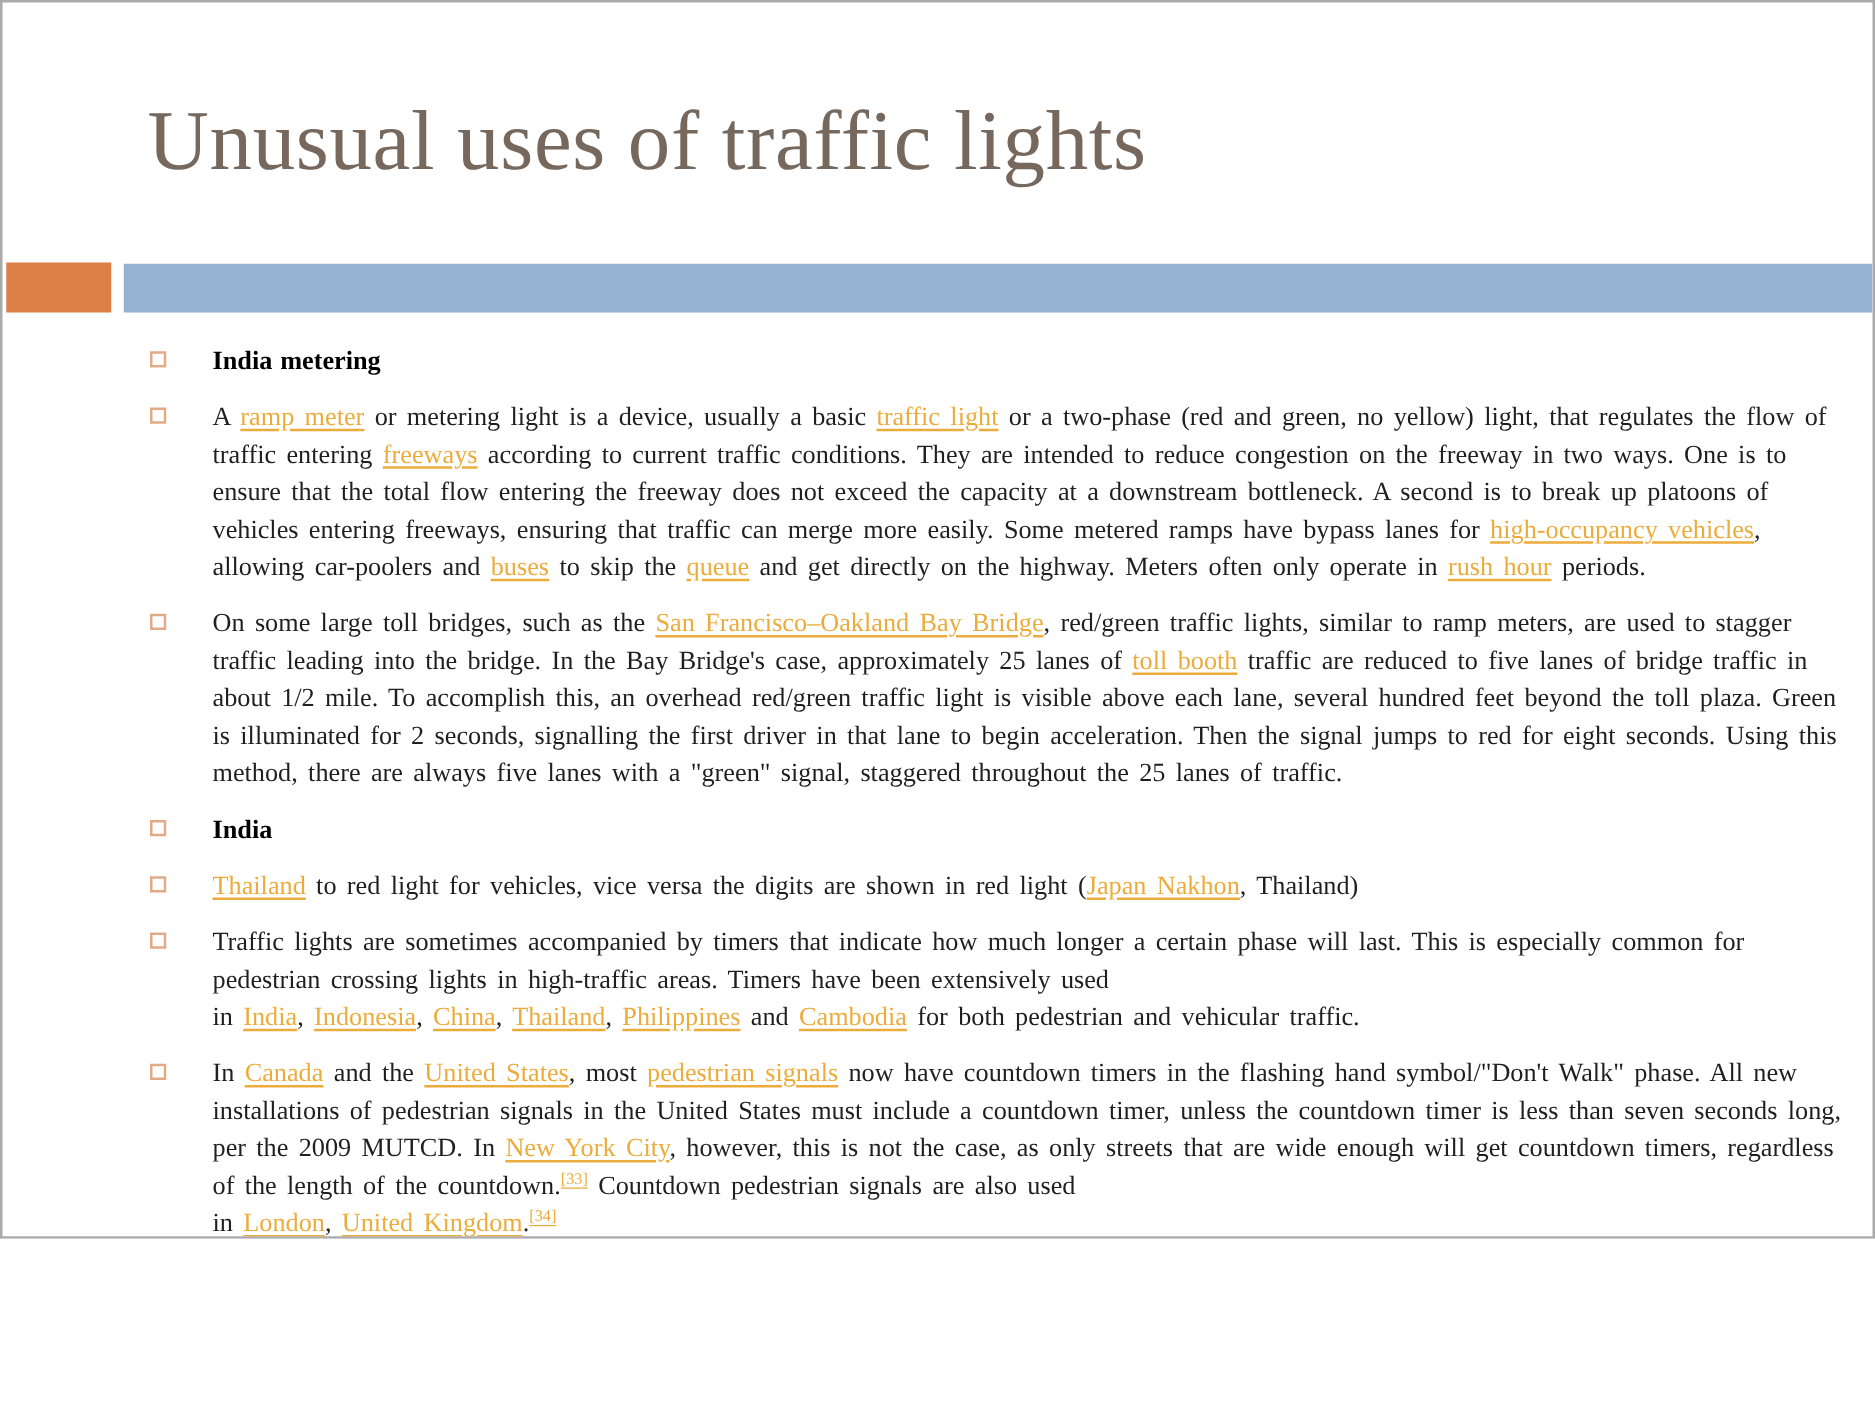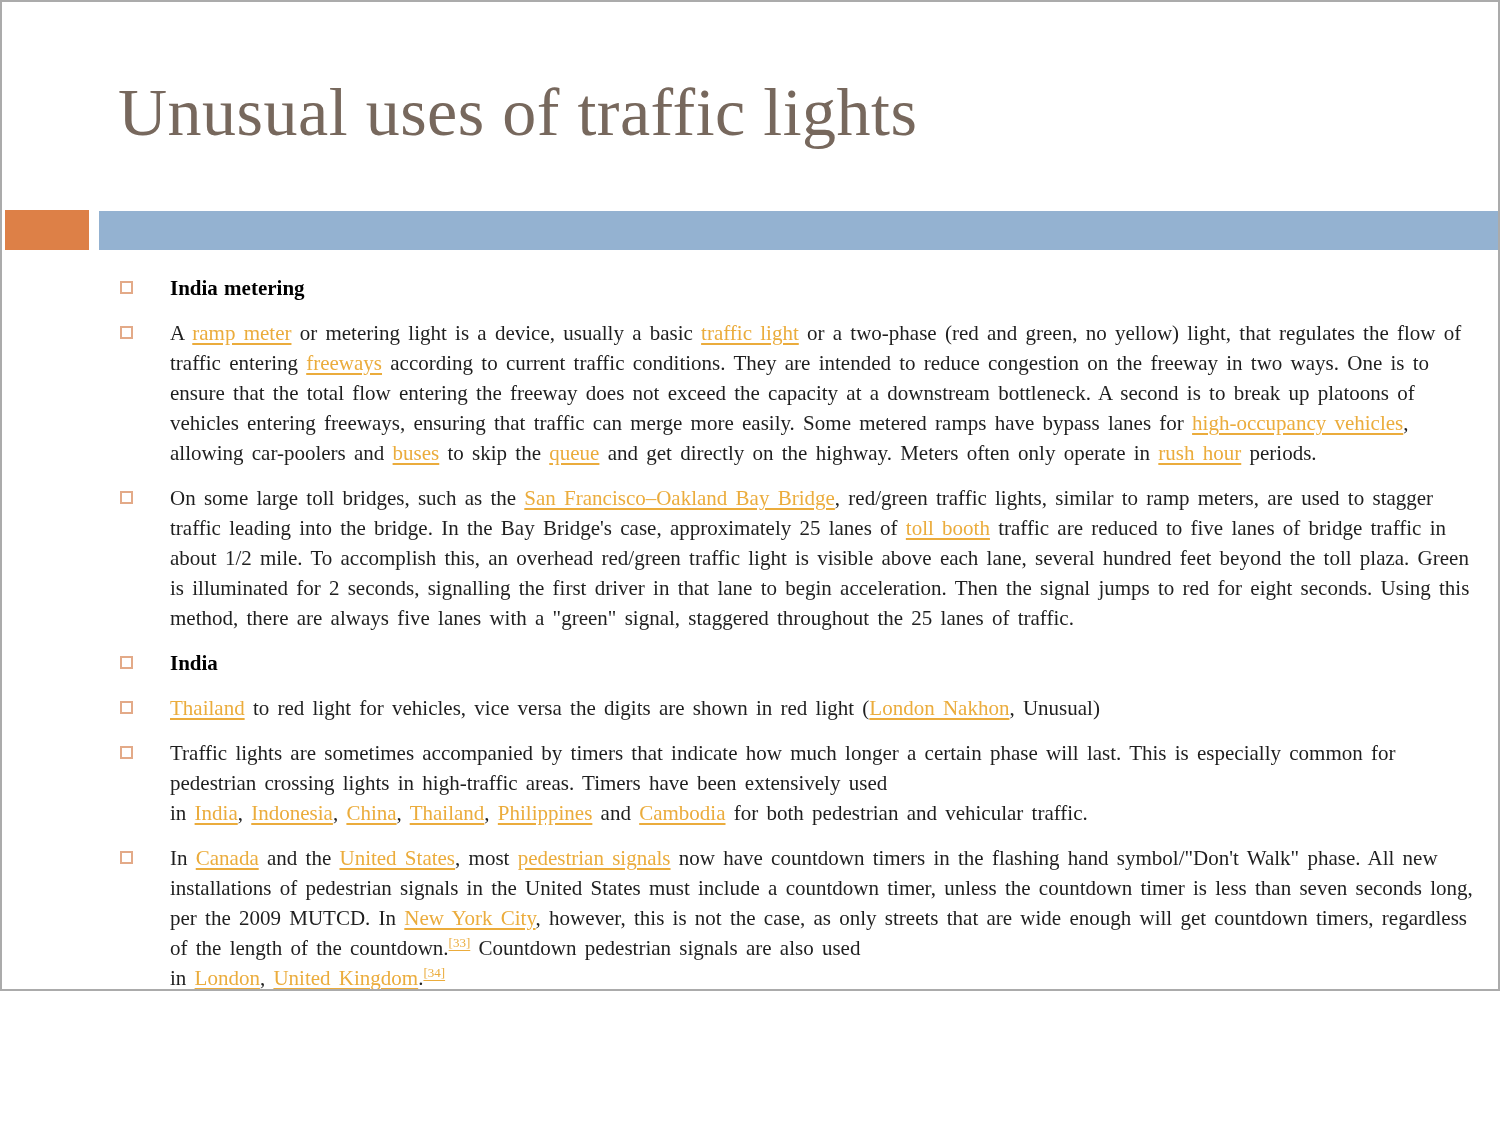--- a/index.html
+++ b/index.html
@@ -90,21 +90,21 @@
       <li>
         <span class="bullet-square"></span>
         <div class="runs"><span>On some large toll bridges, such as the </span><a class="link">San Francisco–Oakland Bay Bridge</a><span>, red/green traffic lights, similar to ramp meters, are used to stagger traffic leading into the bridge. In the Bay Bridge's case, approximately 25 lanes of </span><a class="link">toll booth</a><span> traffic are reduced to five lanes of bridge traffic in about 1/2 mile. To accomplish this, an overhead red/green traffic light is visible above each lane, several hundred feet beyond the toll plaza. Green is illuminated for 2 seconds, signalling the first driver in that lane to begin acceleration. Then the signal jumps to red for eight seconds. Using this method, there are always five lanes with a "green" signal, staggered throughout the 25 lanes of traffic.</span></div>
       </li>
       <li>
         <span class="bullet-square"></span>
         <div class="runs heading"><span>India</span></div>
       </li>
       <li>
         <span class="bullet-square"></span>
-        <div class="runs"><a class="link">Thailand</a><span> to red light for vehicles, vice versa the digits are shown in red light (</span><a class="link">London Nakhon</a><span>, Unusual)</span></div>
+        <div class="runs"><a class="link">Thailand</a><span> to red light for vehicles, vice versa the digits are shown in red light (</span><a class="link">Japan Nakhon</a><span>, Thailand)</span></div>
       </li>
       <li>
         <span class="bullet-square"></span>
         <div class="runs"><span>Traffic lights are sometimes accompanied by timers that indicate how much longer a certain phase will last. This is especially common for pedestrian crossing lights in high-traffic areas. Timers have been extensively used</span><br><span>in </span><a class="link">India</a><span>, </span><a class="link">Indonesia</a><span>, </span><a class="link">China</a><span>, </span><a class="link">Thailand</a><span>, </span><a class="link">Philippines</a><span> and </span><a class="link">Cambodia</a><span> for both pedestrian and vehicular traffic.</span></div>
       </li>
       <li>
         <span class="bullet-square"></span>
         <div class="runs"><span>In </span><a class="link">Canada</a><span> and the </span><a class="link">United States</a><span>, most </span><a class="link">pedestrian signals</a><span> now have countdown timers in the flashing hand symbol/"Don't Walk" phase. All new installations of pedestrian signals in the United States must include a countdown timer, unless the countdown timer is less than seven seconds long, per the 2009 MUTCD. In </span><a class="link">New York City</a><span>, however, this is not the case, as only streets that are wide enough will get countdown timers, regardless of the length of the countdown.</span><sup><a class="link">[33]</a></sup><span> Countdown pedestrian signals are also used</span><br><span>in </span><a class="link">London</a><span>, </span><a class="link">United Kingdom</a><span>.</span><sup><a class="link">[34]</a></sup></div>
       </li>
     </ul>

